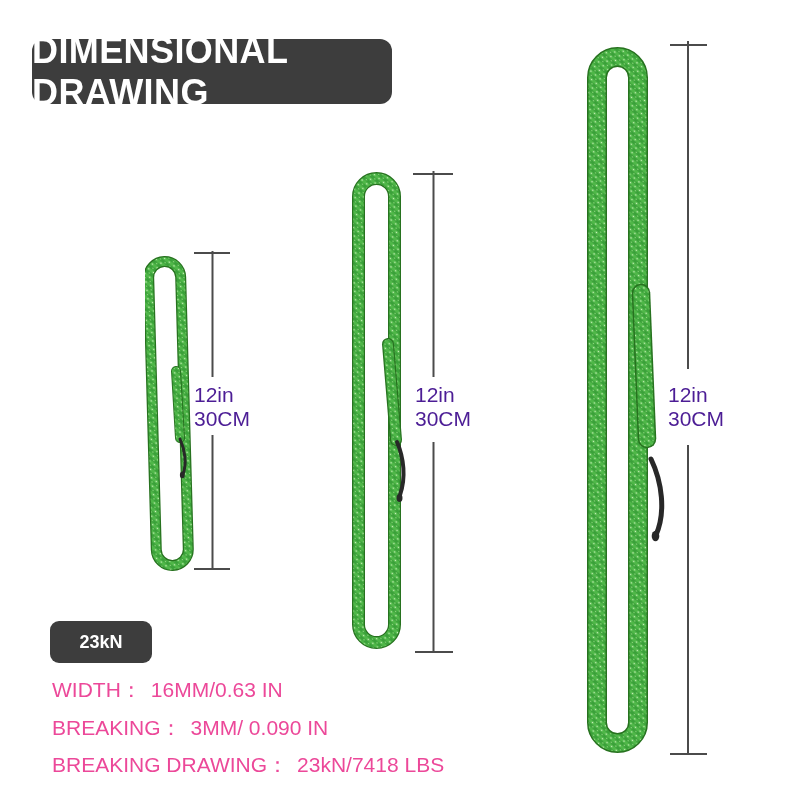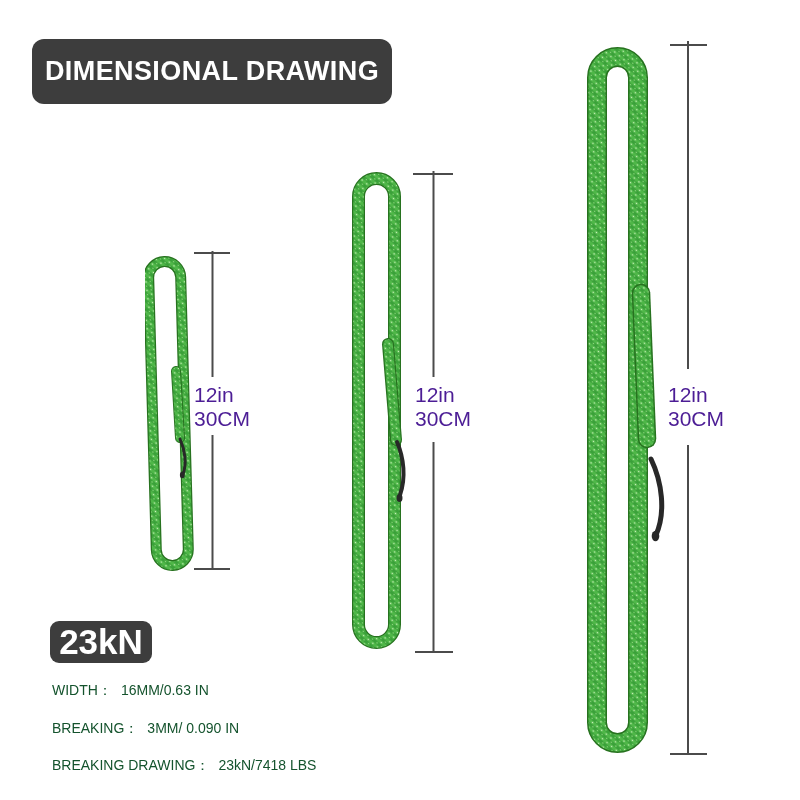--- a/index.html
+++ b/index.html
@@ -7,42 +7,42 @@
     position:relative;width:800px;height:800px;background:#ffffff;overflow:hidden;
     font-family:"Liberation Sans", sans-serif;
   }
   
   .badge{
     position:absolute;background:#3d3d3d;color:#ffffff;
     display:flex;align-items:center;justify-content:center;
     font-weight:bold;
   }
   .title-badge{left:32px;top:39px;width:360px;height:65px;border-radius:12px;
-    font-size:27px;letter-spacing:.4px;}
+    font-size:36px;letter-spacing:.4px;}
   .strength-badge{left:50px;top:621px;width:102px;height:42px;border-radius:9px;
-    font-size:35px;}
+    font-size:18px;}
   
   .sling-svg{position:absolute;}
   .sling-small{left:145px;top:252px;}
   .sling-medium{left:342px;top:169px;}
   .sling-large{left:577px;top:34px;}
   
   .dim-svg{position:absolute;}
   .dim-small{left:192px;top:250px;}
   .dim-medium{left:411px;top:169px;}
   .dim-large{left:666px;top:39px;}
   .dim-label{
     position:absolute;font-size:21px;line-height:23.5px;color:#4c1d95;
     background:#ffffff;padding:1px 2px;
   }
   .dim-label-small{left:192px;top:382px;}
   .dim-label-medium{left:413px;top:382px;}
   .dim-label-large{left:666px;top:382px;}
   
-  .specs{position:absolute;left:52px;top:679px;color:#14532d;font-size:14px;}
+  .specs{position:absolute;left:52px;top:679px;color:#ec4899;font-size:21px;}
   .spec-row{display:block;height:22px;line-height:22px;margin-bottom:15.5px;white-space:nowrap;}
   .spec-value{margin-left:9px;}
 </style>
 </head>
 <body>
 
 <div class="canvas">
 
   
   <svg width="0" height="0" aria-hidden="true">

